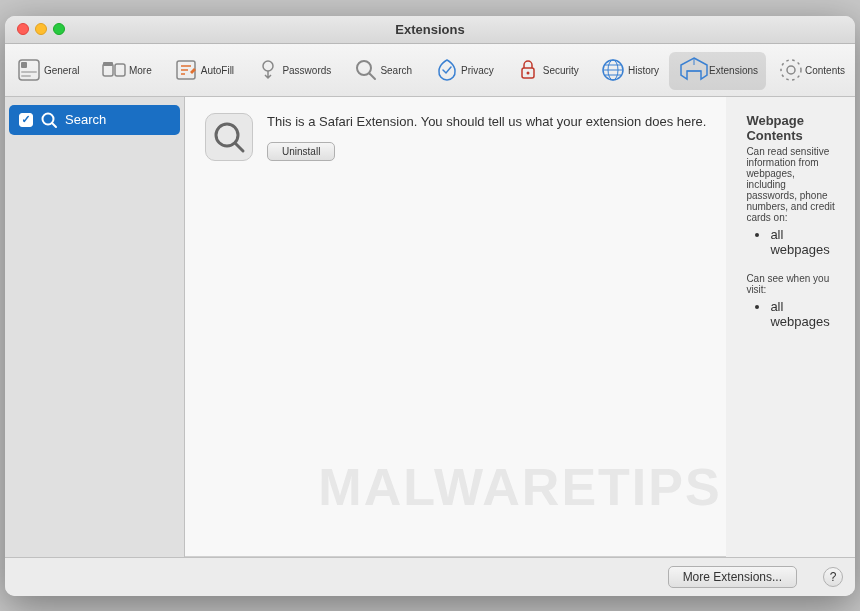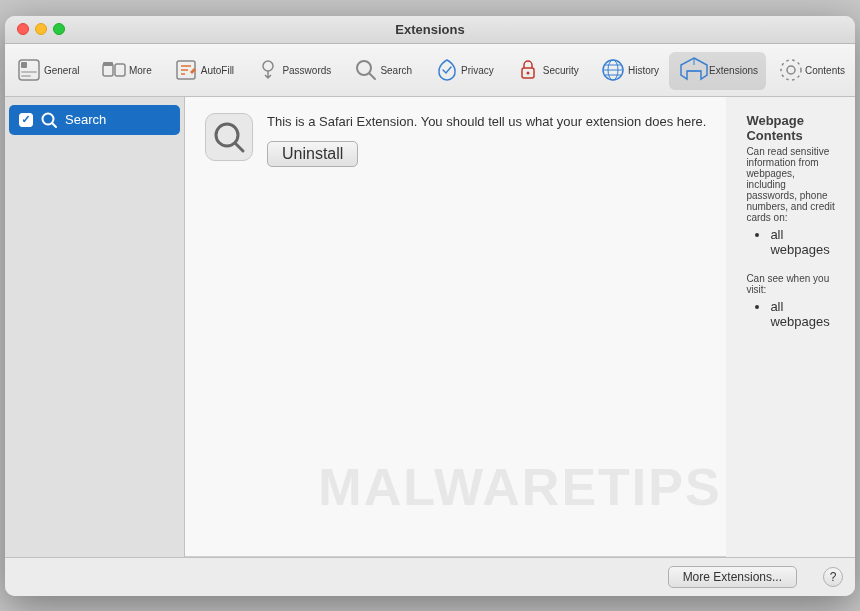--- a/index.html
+++ b/index.html
@@ -217,21 +217,21 @@
       line-height: 1.4;
       margin-bottom: 10px;
     }
 
     .uninstall-btn {
       display: inline-block;
       padding: 3px 14px;
       background: linear-gradient(to bottom, #f5f5f5, #e0e0e0);
       border: 1px solid #b0b0b0;
       border-radius: 5px;
-      font-size: 16px;
+      font-size: 10px;
       color: #333;
       cursor: pointer;
     }
 
     
     .permissions {
       padding: 16px 20px;
       flex: 1;
     }
 

